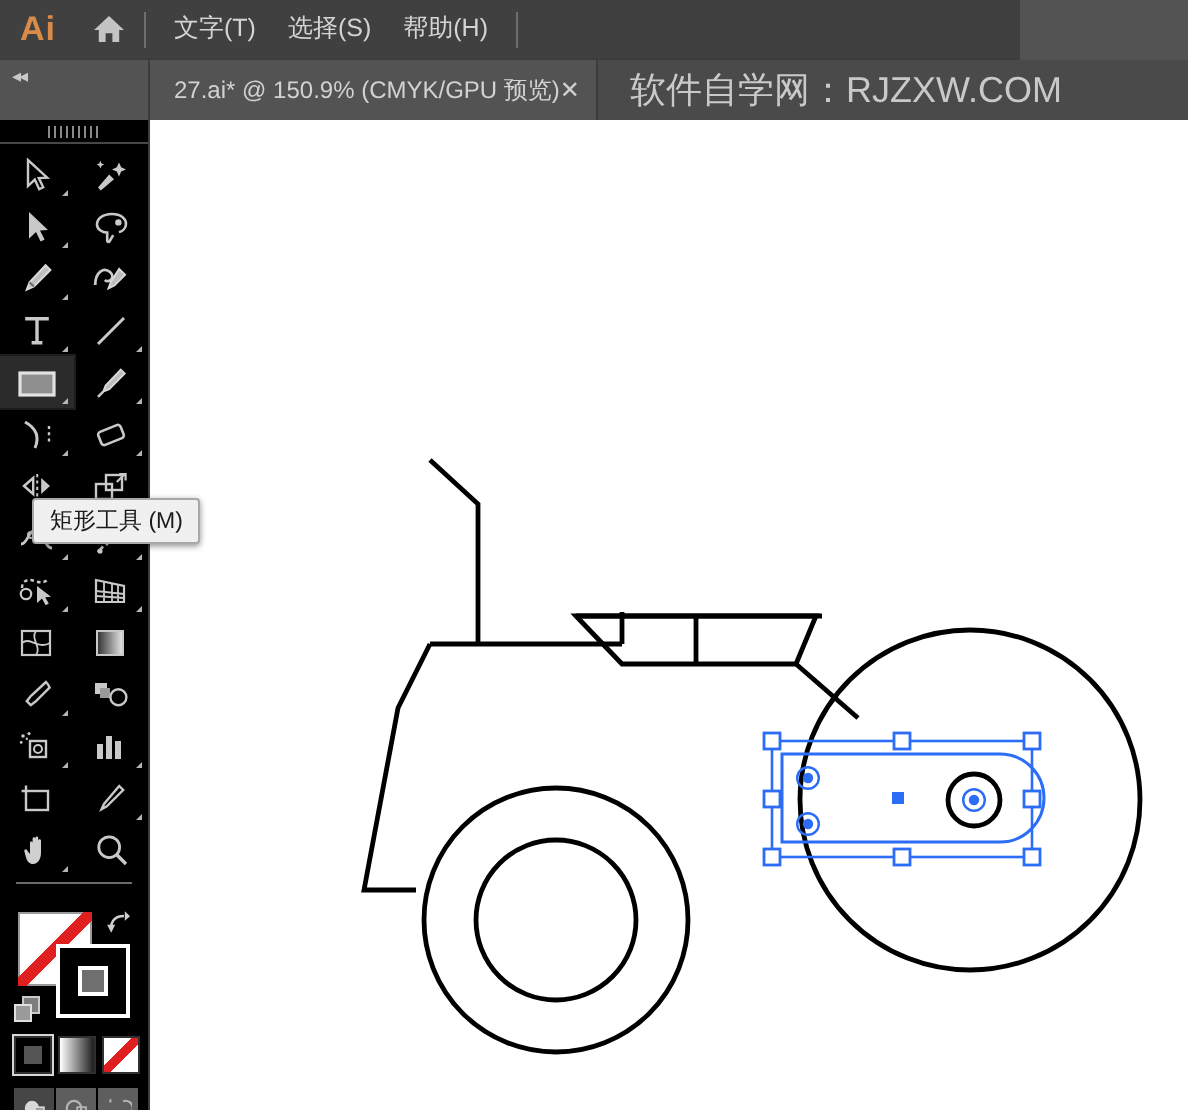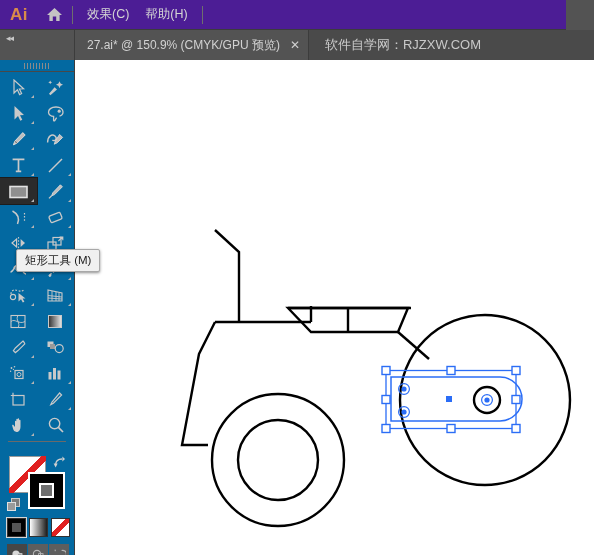--- a/index.html
+++ b/index.html
@@ -6,22 +6,22 @@
   html, body {
     width: 594px; height: 555px;
     overflow: hidden;
     background: #535353;
     font-family: "Liberation Sans", "DejaVu Sans", sans-serif;
   }
   #app { position: relative; width: 594px; height: 555px; }
 
   
   .menubar {
-    position: absolute; left: 0; top: 0; width: 566px; height: 30px;
-    background: #4c1d95;
+    position: absolute; left: 0; top: 0; width: 510px; height: 30px;
+    background: #404040;
     display: flex; align-items: center;
     border-bottom: 1px solid #3c3c3c;
   }
   .ai-logo {
     width: 38px; text-align: center;
     color: #d98b4a; font-size: 17px; font-weight: bold;
     letter-spacing: 0.5px;
   }
   .home-btn {
     width: 32px; display: flex; align-items: center; justify-content: center;
@@ -39,36 +39,36 @@
     position: absolute; left: 0; top: 30px; width: 594px; height: 30px;
     background: #4a4a4a; display: flex; align-items: stretch;
   }
   .panel-collapse {
     width: 75px; background: #535353;
     display: flex; align-items: flex-start; padding-left: 6px; padding-top: 3px;
     border-right: 1px solid #3c3c3c;
   }
   .chev { color: #c8c8c8; font-size: 9px; letter-spacing:-1px; line-height: 10px; }
   .doc-tab {
-    display: flex; align-items: center; gap: 10px;
+    display: flex; align-items: center; 
     background: #535353; padding: 0 8px 0 12px;
     border-right: 1px solid #3c3c3c;
     height: 30px;
   }
   .doc-tab-label { color: #d2d2d2; font-size: 12px; white-space: nowrap; }
   .doc-tab-close { color: #cfcfcf; font-size: 12px; font-weight: bold; cursor: pointer; }
   .watermark {
     display: flex; align-items: center; padding-left: 16px;
-    color: #c9c9c9; font-size: 13px; white-space: nowrap;
+    color: #c9c9c9; font-size: 18px; white-space: nowrap;
   }
 
   
   .toolpanel {
     position: absolute; left: 0; top: 60px; width: 75px; height: 495px;
-    background: #0369a1; border-right: 1px solid #3c3c3c;
+    background: #000000; border-right: 1px solid #3c3c3c;
   }
   .grip {
     height: 12px; display: flex; align-items: center; justify-content: center;
     border-bottom: 1px solid #484848;
   }
   .grip-dots {
     width: 26px; height: 6px;
     background: repeating-linear-gradient(to right,#8a8a8a 0 1px,transparent 1px 3px);
   }
   .tool-grid {
@@ -174,21 +174,22 @@
 
   <div class="menubar">
     <div class="ai-logo">Ai</div>
     <div class="home-btn">
       <svg width="17" height="15" viewBox="0 0 17 15" aria-hidden="true">
         <path d="M8.5 1 L16 8 L13.6 8 L13.6 14 L10.2 14 L10.2 9.6 L6.8 9.6 L6.8 14 L3.4 14 L3.4 8 L1 8 Z" fill="#c4c4c4"></path>
       </svg>
     </div>
     <div class="vsep"></div>
     <div class="menu-items">
-      <div class="menu-item">效果(C)</div>
+      <div class="menu-item">文字(T)</div>
+      <div class="menu-item">选择(S)</div>
       <div class="menu-item">帮助(H)</div>
     </div>
     <div class="vsep-right"></div>
   </div>
 
   <div class="tabbar">
     <div class="panel-collapse">
       <span class="chev">◂◂</span>
     </div>
     <div class="doc-tab">

